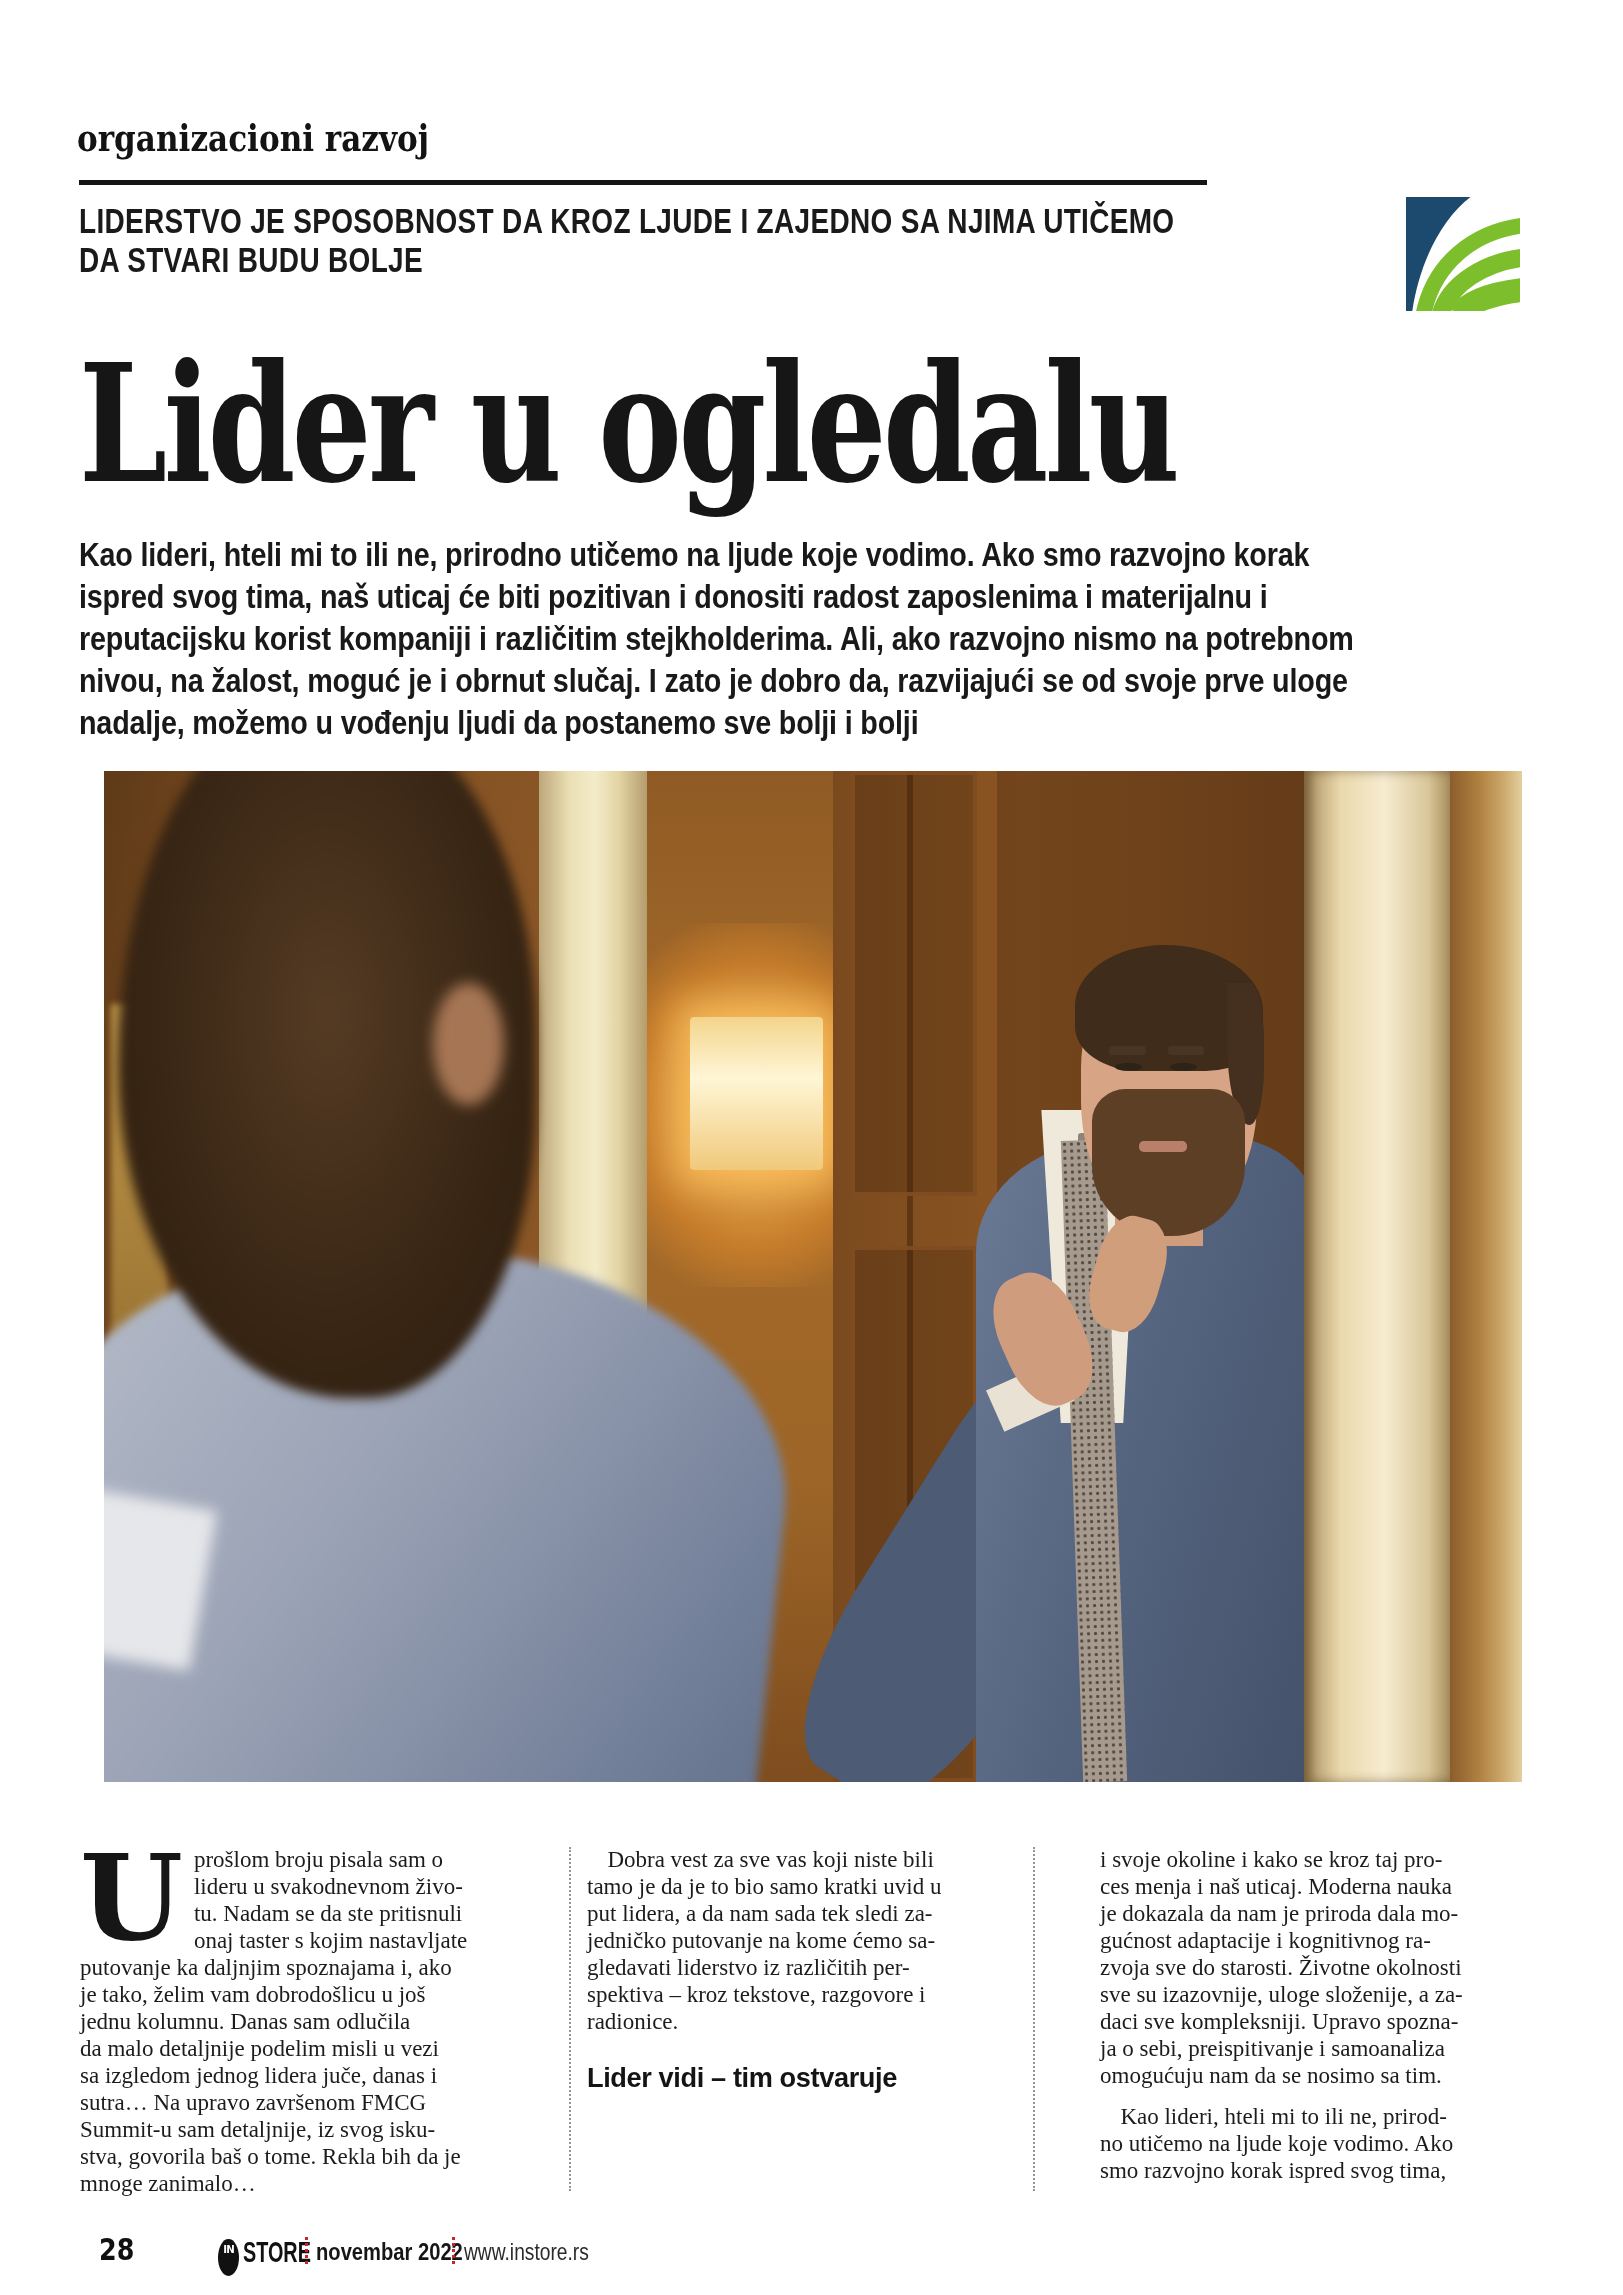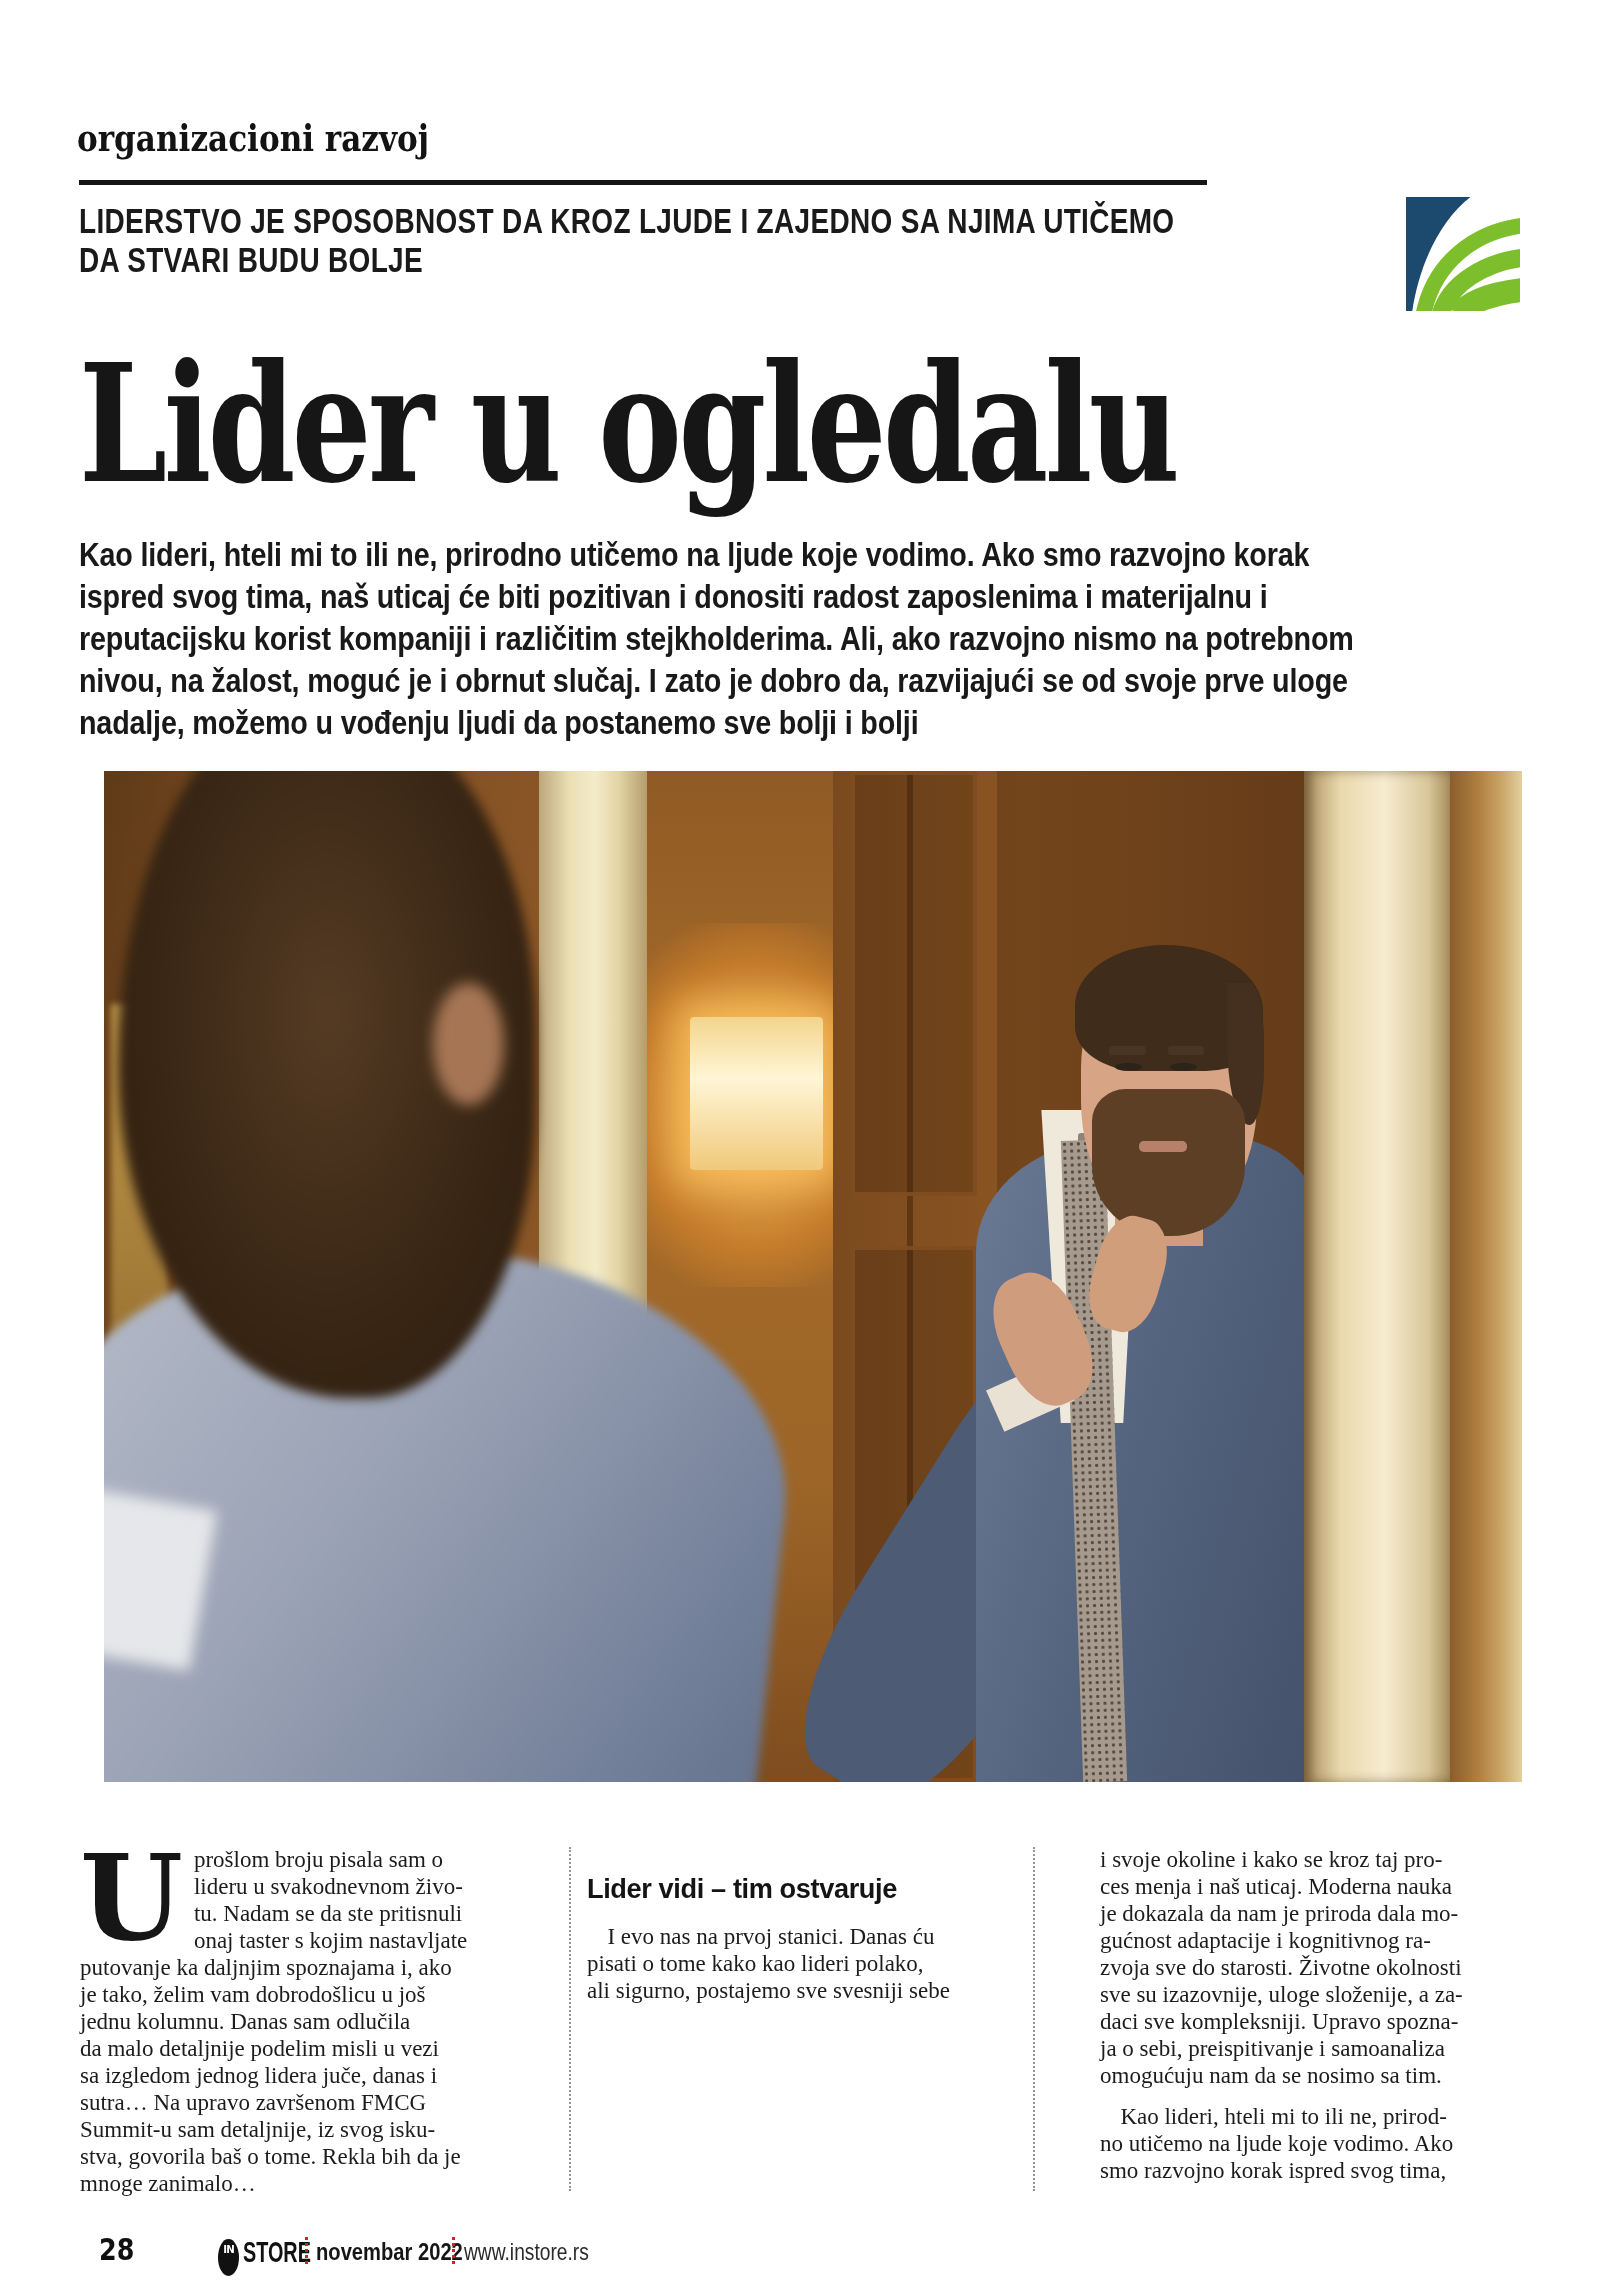--- a/index.html
+++ b/index.html
@@ -187,24 +187,28 @@
 sa izgledom jednog lidera juče, danas i
 sutra… Na upravo završenom FMCG
 Summit-u sam detaljnije, iz svog isku-
 stva, govorila baš o tome. Rekla bih da je
 mnoge zanimalo…</p>
   </div>
 
   <div class="abs vdiv vdiv1"></div>
 
   <div class="abs col col2">
+    <p class="bodypara indent">Dobra vest za sve vas koji niste bili
+tamo je da je to bio samo kratki uvid u
+put lidera, a da nam sada tek sledi za-
+jedničko putovanje na kome ćemo sa-
+gledavati liderstvo iz različitih per-
+spektiva – kroz tekstove, razgovore i
+radionice.</p>
     <div class="body-heading">Lider vidi – tim ostvaruje</div>
-    <p class="bodypara indent">I evo nas na prvoj stanici. Danas ću
-pisati o tome kako kao lideri polako,
-ali sigurno, postajemo sve svesniji sebe</p>
   </div>
 
   <div class="abs vdiv vdiv2"></div>
 
   <div class="abs col col3">
     <p class="bodypara">i svoje okoline i kako se kroz taj pro-
 ces menja i naš uticaj. Moderna nauka
 je dokazala da nam je priroda dala mo-
 gućnost adaptacije i kognitivnog ra-
 zvoja sve do starosti. Životne okolnosti

